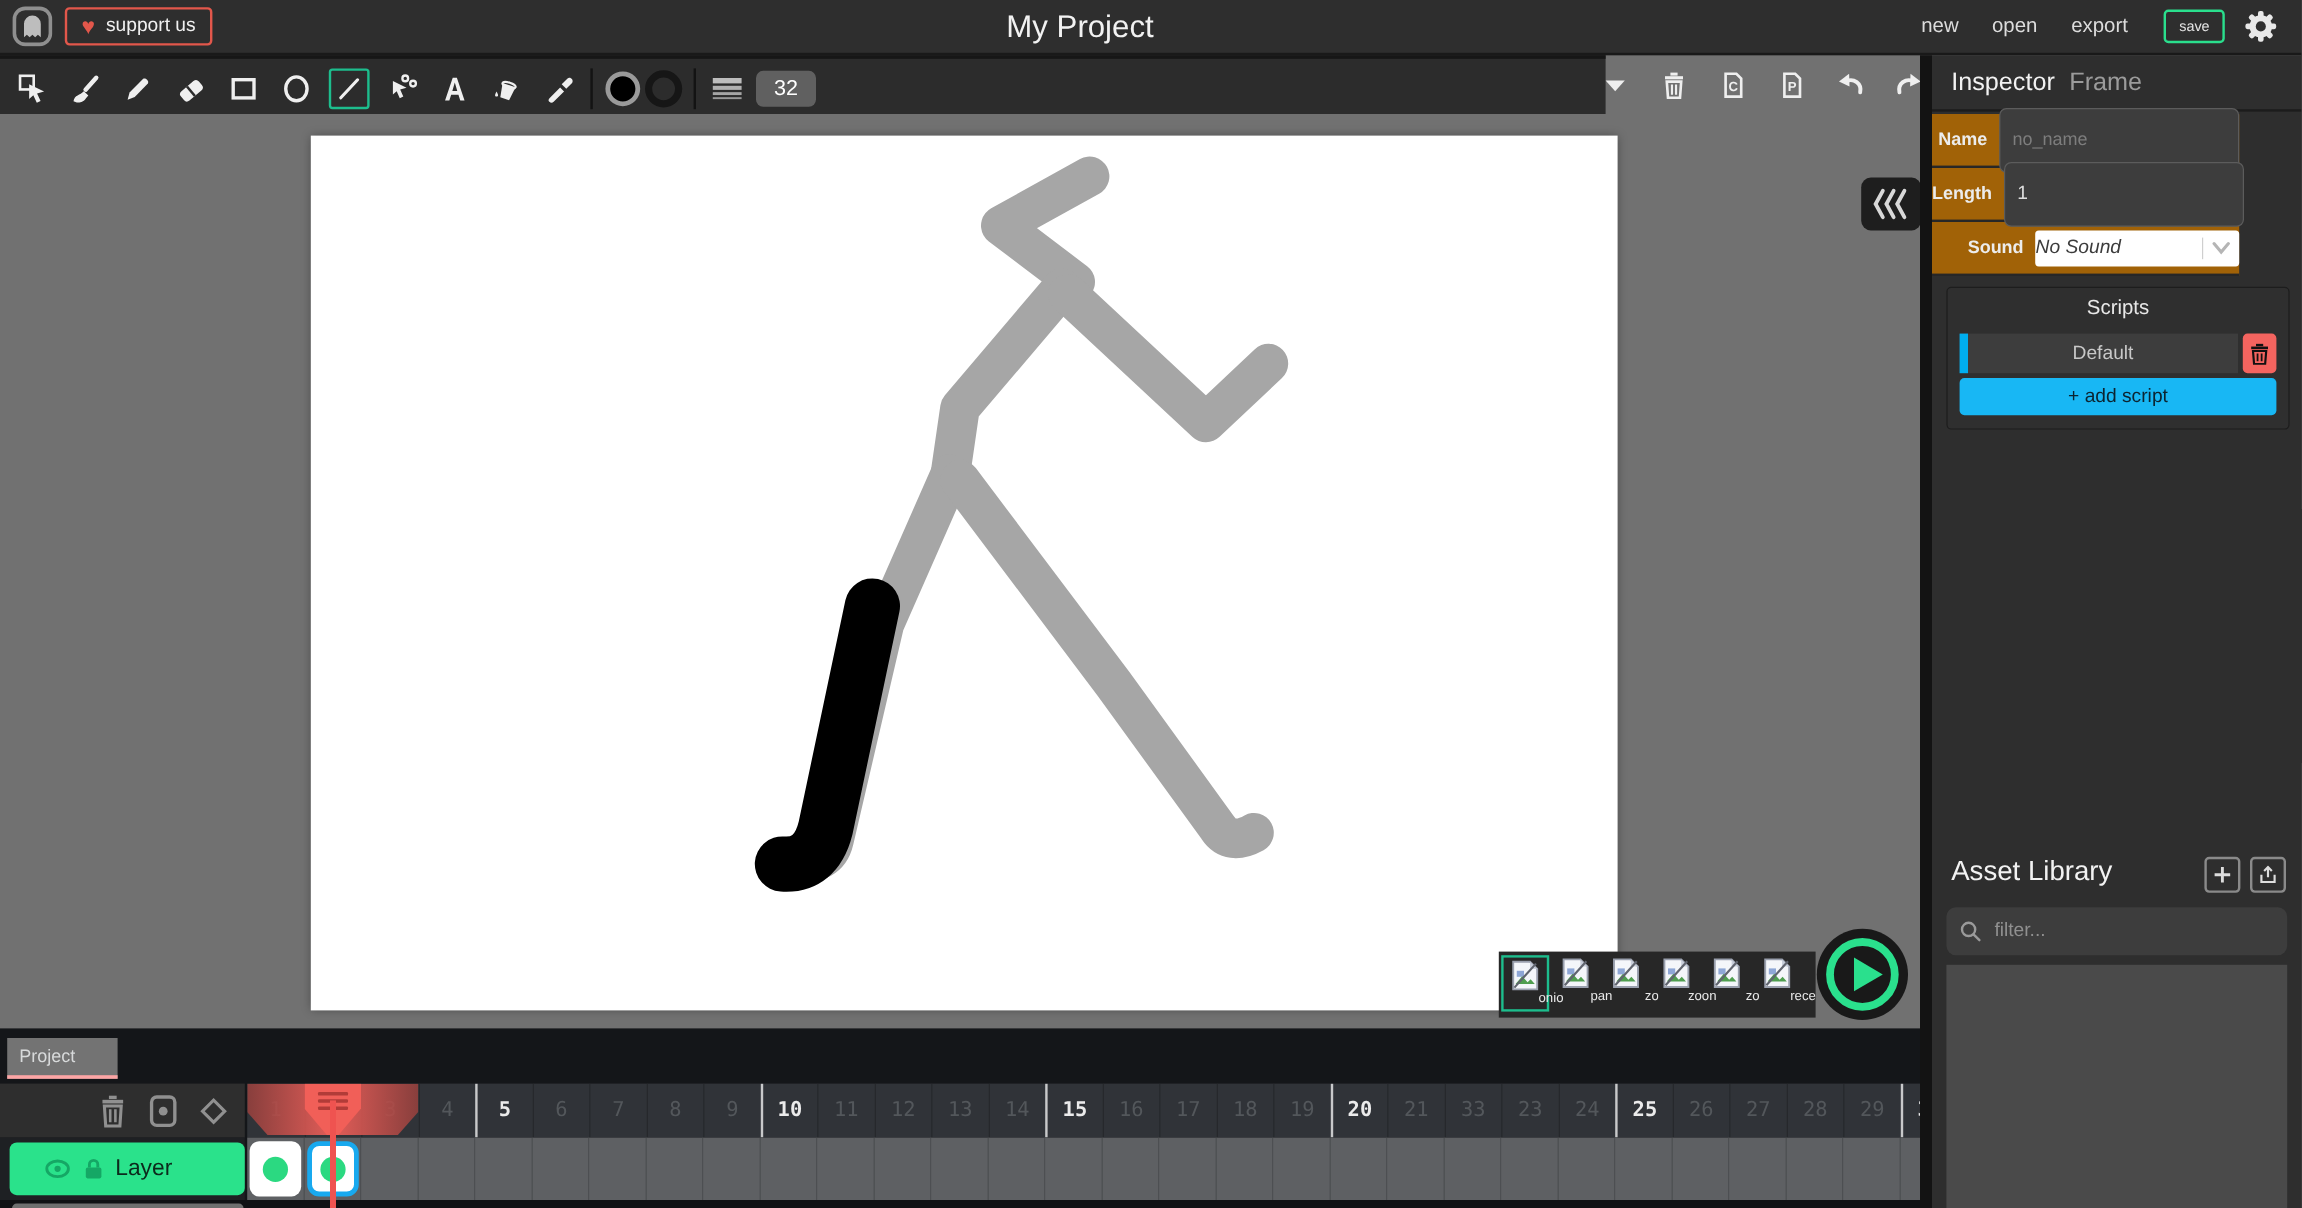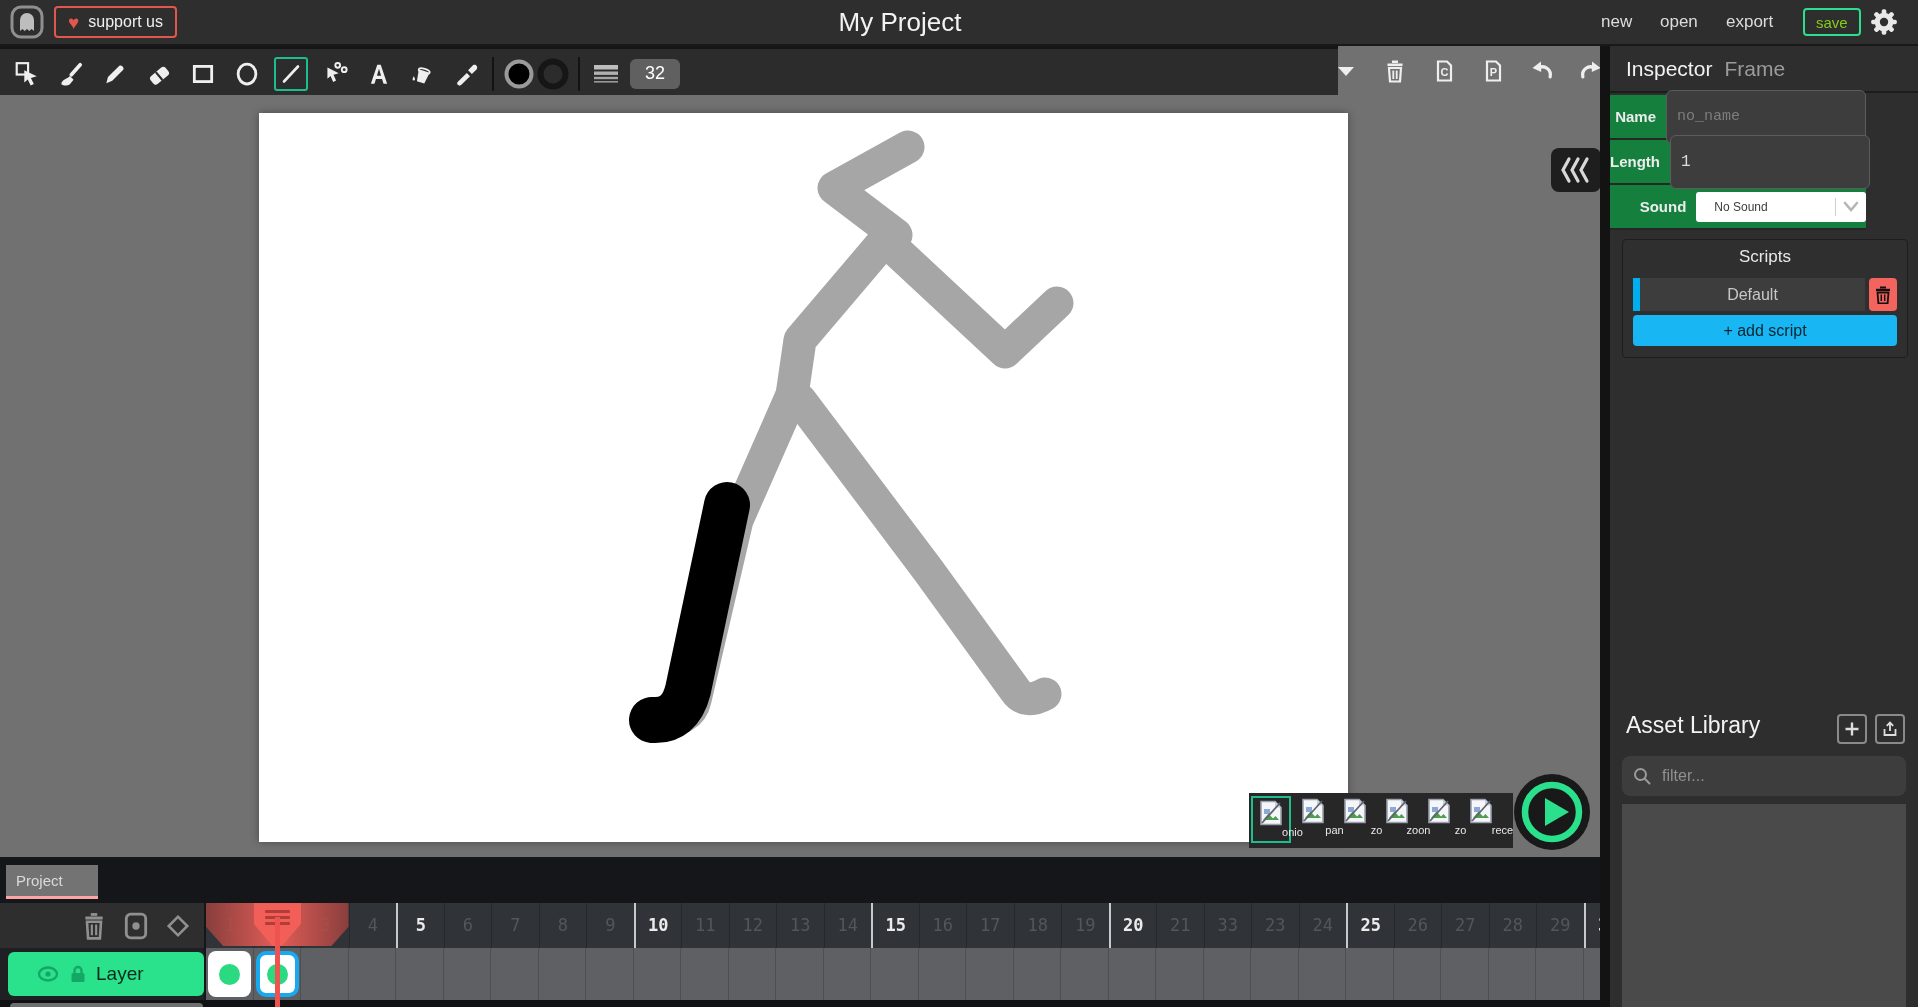--- a/index.html
+++ b/index.html
@@ -10,21 +10,21 @@
   
   .topbar{left:0;top:0;width:1918px;height:44px;background:#2e2e2e;border-bottom:2px solid #191919;}
   .logo{left:10px;top:5px;width:34px;height:34px;}
   .support{left:54px;top:6px;height:28px;display:flex;align-items:center;gap:9px;
            border:2px solid #e2574b;border-radius:4px;padding:0 12px;color:#f0f0f0;font-size:16px;cursor:pointer;}
   .heart{color:#e2574b;font-size:19px;line-height:1;}
   .proj-title{left:900px;top:0;height:44px;display:flex;align-items:center;transform:translateX(-50%);
               color:#f2f2f2;font-size:26px;}
   .menu-item{top:0;height:44px;display:flex;align-items:center;color:#dcdcdc;font-size:17px;cursor:pointer;}
   .save-btn{left:1803px;top:8px;height:24px;padding:0 11px;display:flex;align-items:center;
-            border:2px solid #2adf8d;border-radius:4px;color:#84cc16;font-size:15px;cursor:pointer;}
+            border:2px solid #2adf8d;border-radius:4px;color:#e5e5e5;font-size:12px;cursor:pointer;}
   .gear{left:1870px;top:8px;width:28px;height:28px;cursor:pointer;}
 
   
   .toolbar{left:0;top:46px;width:1338px;height:49px;background:#2c2c2c;border-top:3px solid #161616;
            display:flex;align-items:center;}
   .tools{display:flex;align-items:center;gap:10px;padding-left:10px;}
   .tool{width:34px;height:34px;display:flex;align-items:center;justify-content:center;border-radius:3px;cursor:pointer;}
   .tool.selected{border:2px solid #1dbd8d;width:30px;height:30px;}
   .tb-divider{width:2px;height:34px;background:#131313;margin:0 8px;}
   .color-swatch{width:34px;height:34px;cursor:pointer;}
@@ -46,28 +46,28 @@
   .thumb .tlabel{color:#e8e8e8;font-size:11px;line-height:13px;max-width:38px;overflow:hidden;white-space:nowrap;margin-left:43px;}
   .play-wrap{left:1512px;top:677px;width:80px;height:80px;cursor:pointer;}
 
   
   .vdivider{left:1600px;top:46px;width:10px;height:961px;background:#131313;}
   .panel{left:1610px;top:46px;width:308px;height:961px;background:#2e2e2e;}
   .insp-header{left:0;top:0;width:308px;height:47px;border-bottom:2px solid #1c1c1c;display:flex;
                align-items:center;padding-left:16px;box-sizing:border-box;}
   .insp-title{color:#f2f2f2;font-size:21px;}
   .insp-sub{color:#9b9b9b;font-size:21px;margin-left:12px;}
-  .insp-row{width:256px;height:43px;background:#15803d;border-bottom:2px solid #272727;
+  .insp-row{width:256px;height:43px;background:#a16207;border-bottom:2px solid #272727;
             display:flex;align-items:center;}
   .insp-label{width:90px;text-align:right;margin-right:10px;color:#ececec;font-size:15px;font-weight:bold;}
   .insp-input{width:178px;height:28px;background:#3d3d3d;border:1px solid #5c5c5c;border-radius:6px;
-              color:#ddd;font-size:15px;padding:12px 10px;font-family:Liberation Mono, monospace;outline:none;}
+              color:#ddd;font-size:15px;padding:12px 10px;font-family:Liberation Sans, sans-serif;outline:none;}
   .insp-input::placeholder{color:#7d7d7d;}
   .sound-select{width:200px;height:30px;background:#fff;border-radius:3px;display:flex;align-items:center;cursor:pointer;}
-  .sound-value{flex:1;color:#3c3c3c;font-size:12px;padding-left:18px;}
+  .sound-value{flex:1;color:#3c3c3c;font-size:16px;padding-left:0;font-style:italic;}
   .sound-sep{width:1px;height:18px;background:#cfcfcf;}
   .scripts-card{left:12px;top:193px;width:284px;height:117px;background:#2f2f2f;border:1px solid #1d1d1d;border-radius:4px;}
   .scripts-head{width:100%;height:34px;display:flex;align-items:center;justify-content:center;
                 color:#e8e8e8;font-size:17px;}
   .script-row{left:10px;top:38px;width:232px;height:33px;background:#3d3d3d;display:flex;align-items:center;cursor:pointer;}
   .script-strip{width:7px;height:33px;background:#00aeef;}
   .script-name{flex:1;text-align:center;color:#c8c8c8;font-size:16px;}
   .script-del{left:246px;top:38px;width:28px;height:33px;background:#f4645f;border-radius:4px;
               display:flex;align-items:center;justify-content:center;cursor:pointer;}
   .add-script{left:10px;top:75px;width:264px;height:31px;background:#18b7f4;border-radius:4px;

